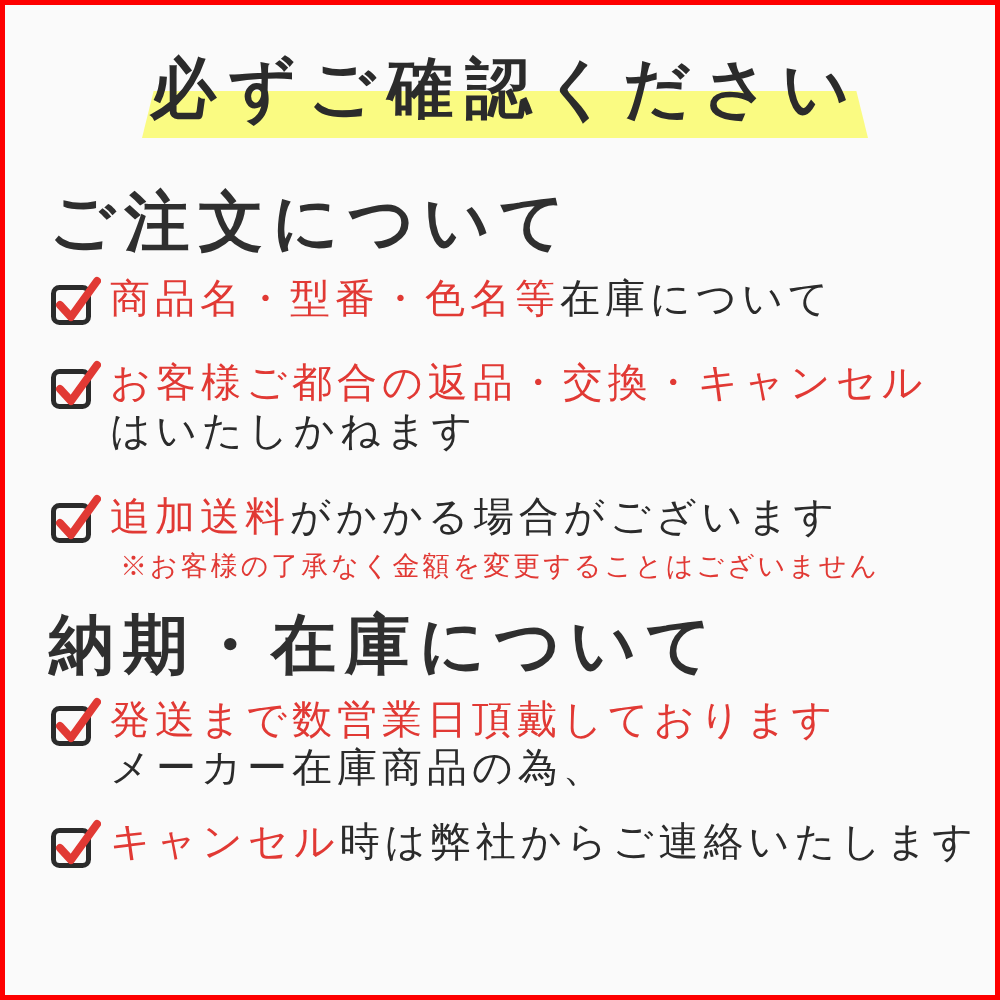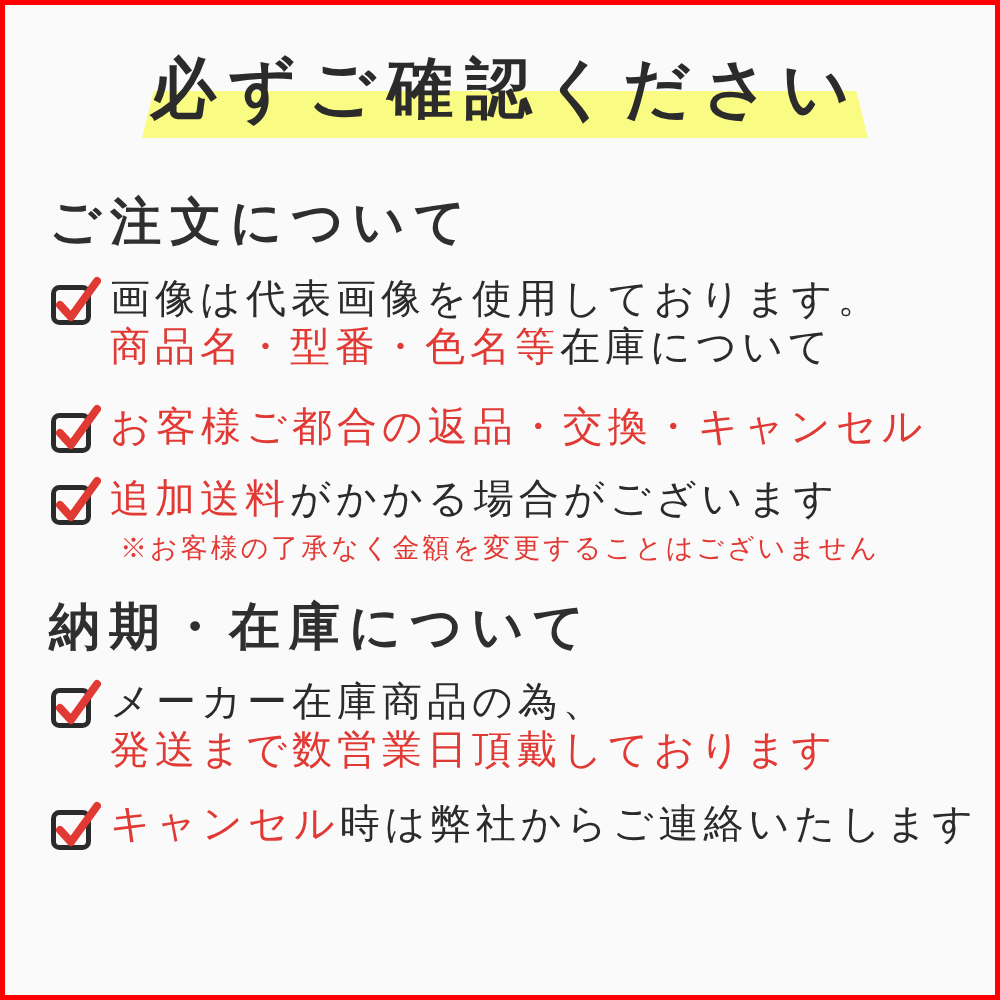--- a/index.html
+++ b/index.html
@@ -22,28 +22,28 @@
   .page-title {
     position:absolute; top:34px; left:0; width:100%;
     margin:0; text-align:center;
     font-size:66px; font-weight:700; line-height:1.5;
     letter-spacing:12px; text-indent:12px;
     color:#2b2b2b;
   }
   
   .content { padding:0 36px 0 44px; }
   .section-heading {
-    margin:0; font-size:51px; font-weight:700;
+    margin:0; font-size:65px; font-weight:700;
     letter-spacing:9px; color:#2f2f2f; line-height:70px;
   }
   .section-heading.first { margin:32px 0 18px 0; }
   .section-heading.second { margin:27px 0 16px 0; }
   .item { display:flex; align-items:flex-start; gap:9px; }
   .item-gap-a { margin-bottom:32px; }
-  .item-gap-b { margin-bottom:20px; }
+  .item-gap-b { margin-bottom:38px; }
   .item-gap-c { margin-bottom:12px; }
   .item-gap-d { margin-bottom:26px; }
   .checkbox-icon { flex:0 0 auto; width:52px; height:52px; margin-top:0; }
   .lines { flex:1 1 auto; }
   .lines p {
     margin:0; font-size:40px; line-height:48px;
     letter-spacing:5px; color:#2b2b2b; white-space:nowrap;
   }
   .seg-red { color:#e13934; }
   .seg-black { color:#2b2b2b; }
@@ -65,32 +65,32 @@
 
   <section>
     <h2 class="section-heading first">ご注文について</h2>
 
     <div class="item item-gap-a">
       <svg class="checkbox-icon" viewBox="0 0 52 52">
         <rect x="4.5" y="12.5" width="35" height="35" rx="6" fill="none" stroke="#2b2b2b" stroke-width="5"></rect>
         <path d="M11 30 L22 42 L48 6" fill="none" stroke="#e13934" stroke-width="8" stroke-linecap="round" stroke-linejoin="round"></path>
       </svg>
       <div class="lines">
-        <p><span class="seg-black">画像は代表画像を使用しております。</span></p>
         <p><span class="seg-red">商品名・型番・色名等</span><span class="seg-black">在庫について</span></p>
       </div>
     </div>
 
     <div class="item item-gap-b">
       <svg class="checkbox-icon" viewBox="0 0 52 52">
         <rect x="4.5" y="12.5" width="35" height="35" rx="6" fill="none" stroke="#2b2b2b" stroke-width="5"></rect>
         <path d="M11 30 L22 42 L48 6" fill="none" stroke="#e13934" stroke-width="8" stroke-linecap="round" stroke-linejoin="round"></path>
       </svg>
       <div class="lines">
         <p><span class="seg-red">お客様ご都合の返品・交換・キャンセル</span></p>
+        <p><span class="seg-black">はいたしかねます</span></p>
       </div>
     </div>
 
     <div class="item item-gap-c">
       <svg class="checkbox-icon" viewBox="0 0 52 52">
         <rect x="4.5" y="12.5" width="35" height="35" rx="6" fill="none" stroke="#2b2b2b" stroke-width="5"></rect>
         <path d="M11 30 L22 42 L48 6" fill="none" stroke="#e13934" stroke-width="8" stroke-linecap="round" stroke-linejoin="round"></path>
       </svg>
       <div class="lines">
         <p><span class="seg-red">追加送料</span><span class="seg-black">がかかる場合がございます</span></p>
@@ -101,22 +101,22 @@
 
   <section>
     <h2 class="section-heading second">納期・在庫について</h2>
 
     <div class="item item-gap-d">
       <svg class="checkbox-icon" viewBox="0 0 52 52">
         <rect x="4.5" y="12.5" width="35" height="35" rx="6" fill="none" stroke="#2b2b2b" stroke-width="5"></rect>
         <path d="M11 30 L22 42 L48 6" fill="none" stroke="#e13934" stroke-width="8" stroke-linecap="round" stroke-linejoin="round"></path>
       </svg>
       <div class="lines">
+        <p><span class="seg-red">発送まで数営業日頂戴しております</span></p>
         <p><span class="seg-black">メーカー在庫商品の為、</span></p>
-        <p><span class="seg-red">発送まで数営業日頂戴しております</span></p>
       </div>
     </div>
 
     <div class="item">
       <svg class="checkbox-icon" viewBox="0 0 52 52">
         <rect x="4.5" y="12.5" width="35" height="35" rx="6" fill="none" stroke="#2b2b2b" stroke-width="5"></rect>
         <path d="M11 30 L22 42 L48 6" fill="none" stroke="#e13934" stroke-width="8" stroke-linecap="round" stroke-linejoin="round"></path>
       </svg>
       <div class="lines">
         <p><span class="seg-red">キャンセル</span><span class="seg-black">時は弊社からご連絡いたします</span></p>

